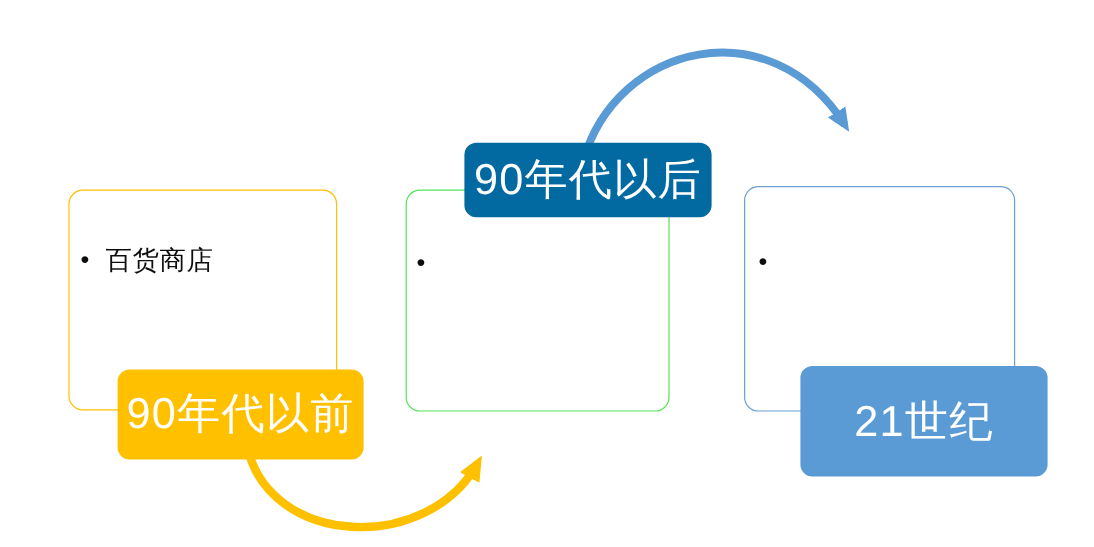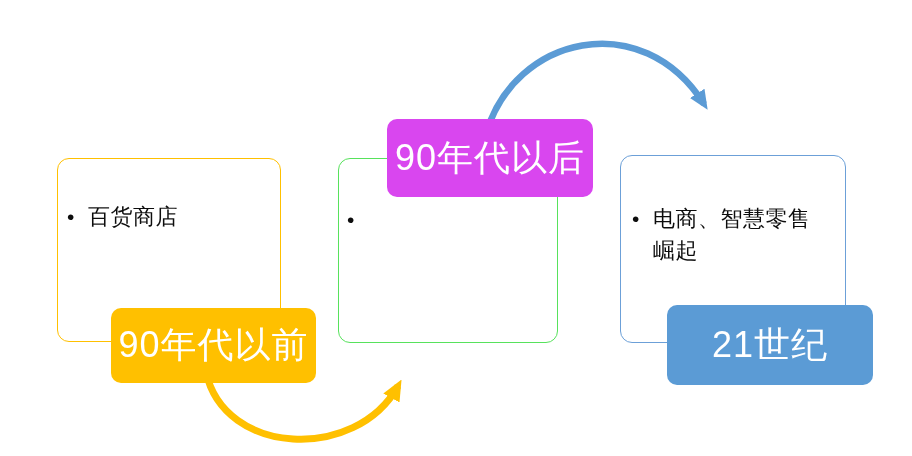--- a/index.html
+++ b/index.html
@@ -20,23 +20,23 @@
   .item { display: flex; align-items: flex-start; }
   .bullet { flex: none; width: 21px; font-size: 21px; line-height: 32px; padding-left: 3px; }
   .lines { flex: 1; font-size: 22px; line-height: 32px; letter-spacing: 0.5px; white-space: nowrap; }
   .lines > div { height: 32px; }
 
   .stage-label {
     position: absolute; z-index: 3; border-radius: 10px;
     display: flex; align-items: center; justify-content: center;
     color: #ffffff; font-size: 36px; letter-spacing: 1px;
   }
-  .label-gold  { left: 111px; top: 308px; width: 205px; height: 75px; background: #FFC000; }
-  .label-green { left: 387px; top: 119px; width: 206px; height: 78px; background: #d946ef; }
-  .label-blue  { left: 667px; top: 305px; width: 206px; height: 80px; background: #5B9BD5; }
+  .label-gold  { left: 98px; top: 308px; width: 205px; height: 75px; background: #FFC000; }
+  .label-green { left: 387px; top: 119px; width: 206px; height: 62px; background: #0369a1; }
+  .label-blue  { left: 667px; top: 305px; width: 206px; height: 92px; background: #5B9BD5; }
 </style>
 </head>
 <body>
 
 <div class="canvas">
 
   <svg class="arrows" viewBox="0 0 912 456" xmlns="http://www.w3.org/2000/svg">
     <defs>
       <marker id="ah-gold" viewBox="0 0 10 10" refX="6.5" refY="5" markerWidth="3" markerHeight="3" orient="auto-start-reverse">
         <path d="M 0 0.6 L 10 5 L 0 9.4 Z" fill="#FFC000"></path>
@@ -60,24 +60,20 @@
 
   <div class="box box-green">
     <div class="item">
       <span class="bullet">•</span>
     </div>
   </div>
 
   <div class="box box-blue">
     <div class="item">
       <span class="bullet">•</span>
-      <div class="lines">
-        <div>电商、智慧零售</div>
-        <div>崛起</div>
-      </div>
     </div>
   </div>
 
   <div class="stage-label label-gold">90年代以前</div>
   <div class="stage-label label-green">90年代以后</div>
   <div class="stage-label label-blue">21世纪</div>
 
 </div>
 
 </body></html>

